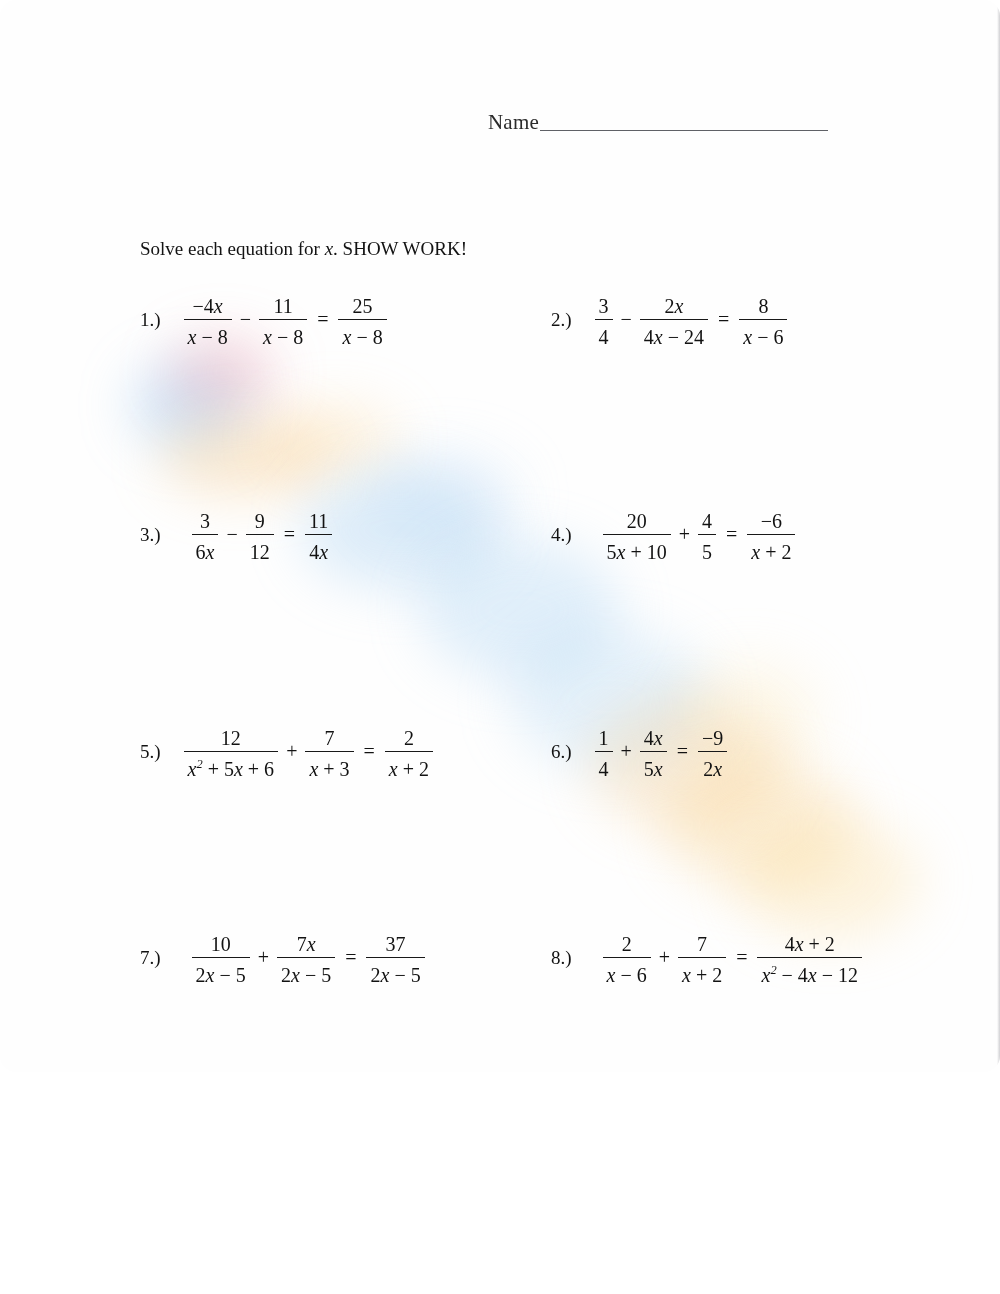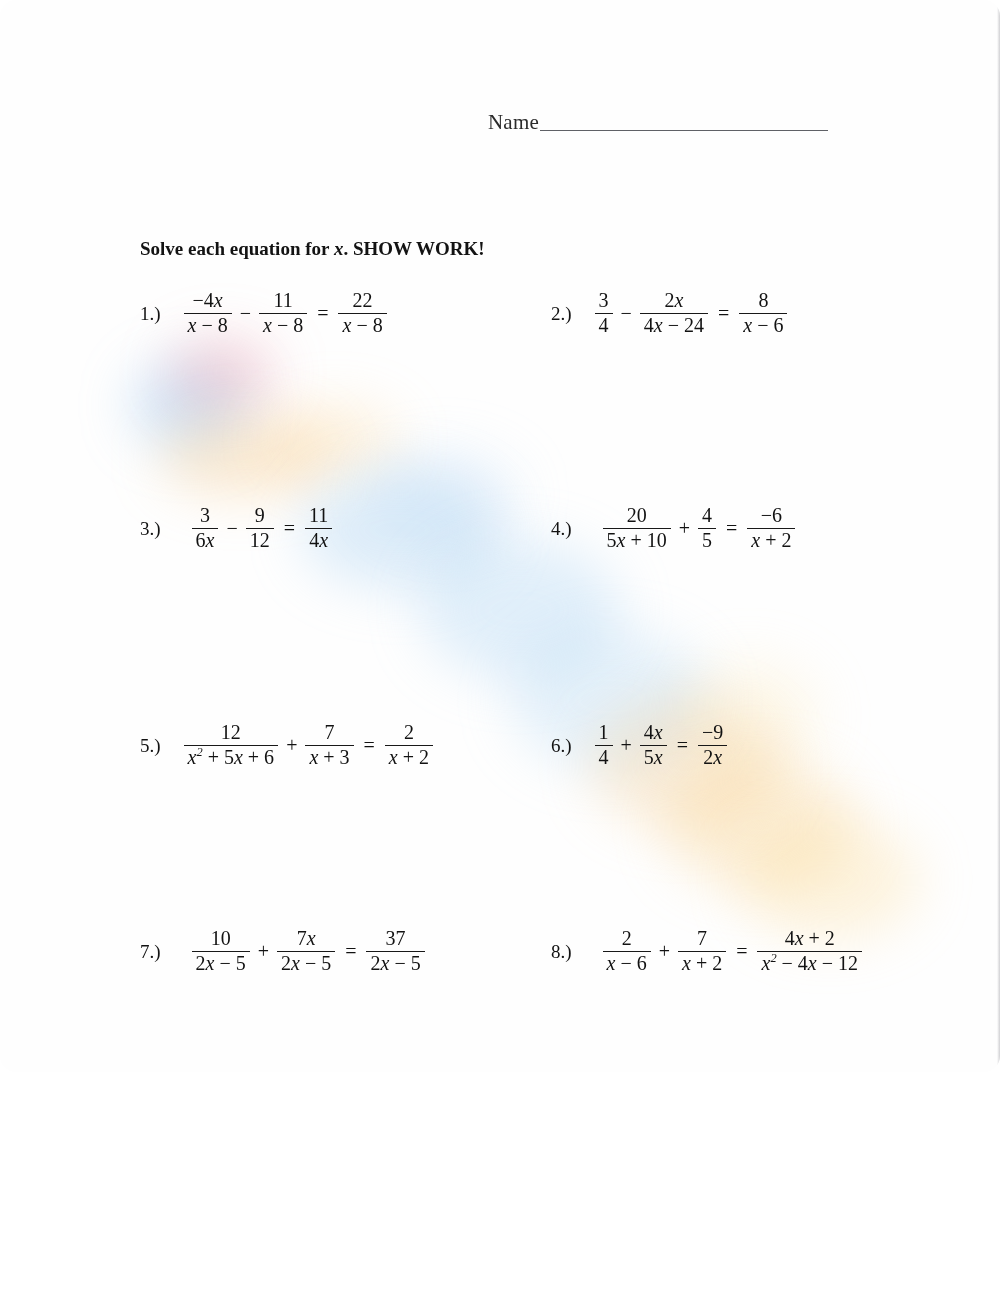--- a/index.html
+++ b/index.html
@@ -106,21 +106,21 @@
     color: #141414;
     transform: scaleX(0.93);
   }
 
   
   #instructions {
     position: absolute;
     left: 140px;
     top: 238px;
     font-family: "Liberation Serif", serif;
-    font-weight: bold;
+    font-weight: normal;
     font-size: 19px;
     line-height: 22px;
     color: #131313;
     z-index: 2;
     white-space: nowrap;
   }
   #instructions .it { font-style: italic; }
 
   
   #problems {
@@ -160,20 +160,21 @@
     vertical-align: middle;
     margin: 0 3px;
   }
   .frac .num,
   .frac .den {
     display: block;
     padding: 0 4px;
     line-height: 1.08;
     text-align: center;
     white-space: nowrap;
+    margin-top: 6px;
   }
   .frac .bar {
     display: block;
     width: 100%;
     height: 0;
     border-bottom: 1.4px solid #181818;
     margin: 1px 0;
   }
   .op {
     display: inline-block;
@@ -240,21 +241,21 @@
             <span class="den"><i class="v">x</i> − 8</span>
           </span>
           <span class="op">−</span>
           <span class="frac">
             <span class="num">11</span>
             <span class="bar"></span>
             <span class="den"><i class="v">x</i> − 8</span>
           </span>
           <span class="op eq">=</span>
           <span class="frac">
-            <span class="num">22</span>
+            <span class="num">25</span>
             <span class="bar"></span>
             <span class="den"><i class="v">x</i> − 8</span>
           </span>
         </span>
       </div>
       <div class="problem col-right row-1 indent-sm">
         <span class="prob-num">2.)</span>
         <span class="expr">
           <span class="frac">
             <span class="num">3</span>

